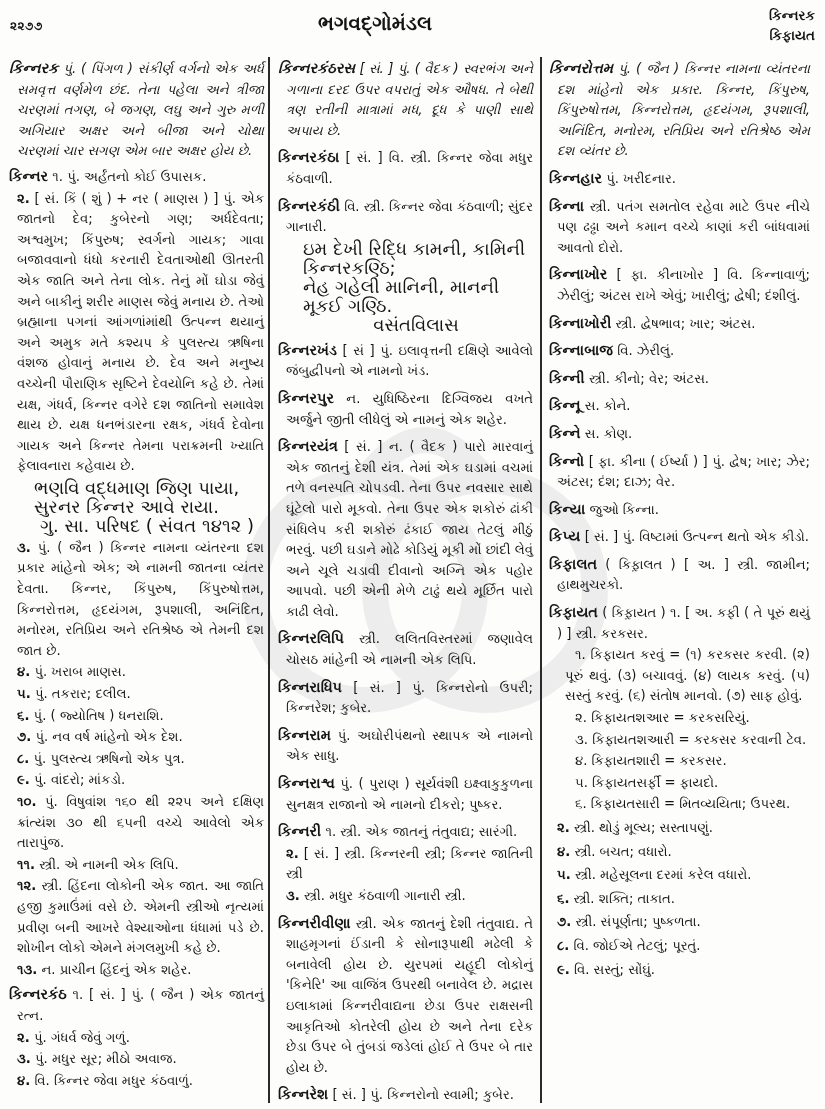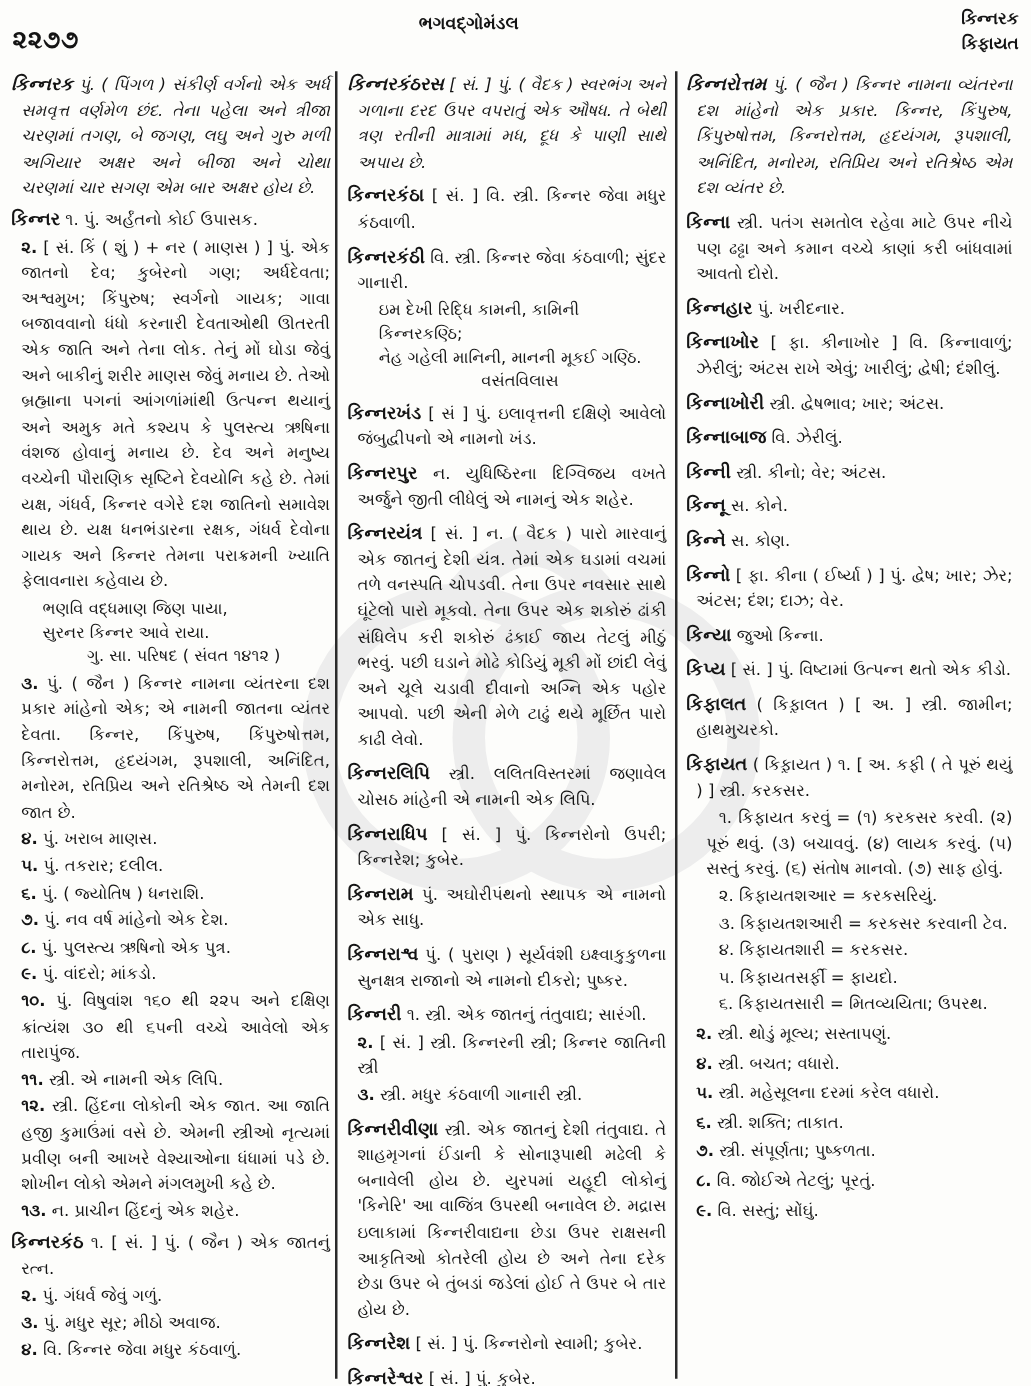--- a/index.html
+++ b/index.html
@@ -2,40 +2,40 @@
 <html><head>
 <meta charset="utf-8">
 <style>
   html, body { margin: 0; padding: 0; }
   body {
     width: 825px; height: 1109px; position: relative; overflow: hidden;
     background: #fdfdfb; color: #141414;
     font-family: "DejaVu Sans", sans-serif;
   }
   .watermark { position: absolute; left: 215px; top: 360px; width: 420px; height: 420px; pointer-events: none; }
-  .page-number { position: absolute; left: 10px; top: 19px; font-size: 20px; font-weight: bold; letter-spacing: 0.5px; }
-  .page-title { position: absolute; left: 300px; top: 11px; width: 150px; text-align: center; font-size: 14px; font-weight: bold; }
+  .page-number { position: absolute; left: 10px; top: 19px; font-size: 12px; font-weight: bold; letter-spacing: 0.5px; }
+  .page-title { position: absolute; left: 300px; top: 11px; width: 150px; text-align: center; font-size: 20px; font-weight: bold; }
   .guide-words { position: absolute; right: 10px; top: 5px; text-align: right; font-size: 13.5px; font-weight: bold; line-height: 20px; }
   .sep { position: absolute; top: 57px; width: 1.5px; height: 1046px; background: #2a2a2a; }
   .sep1 { left: 268px; }
   .sep2 { left: 540px; }
   .col { position: absolute; top: 58px; }
   .c1 { left: 8px; width: 256px; }
   .c2 { left: 277px; width: 256px; }
   .c3 { left: 548px; width: 262px; }
   .col p { margin: 0; font-size: 13.2px; line-height: 20.6px; text-align: justify; }
   .entry { padding-left: 9px; text-indent: -8px; margin-top: 4px !important; }
   .c2 .entry, .c3 .entry { margin-top: 6px !important; }
   .entry:first-child { margin-top: 0 !important; font-style: italic; }
   .hw { font-weight: bold; font-size: 14.5px; }
   .sense { padding-left: 9px; margin-top: 1px !important; }
   .c3 .sense { margin-top: 3px !important; }
   .num { font-weight: bold; }
   .sub { padding-left: 17px; text-indent: 10px; margin-top: 1px !important; }
-  .quote { padding-left: 26px; font-size: 13px; line-height: 19px; margin: 1px 0 3px 0; }
+  .quote { padding-left: 26px; font-size: 18px; line-height: 19px; margin: 1px 0 3px 0; }
   .quote .source { text-align: center; padding-right: 4px; }
 </style>
 </head>
 <body>
 
 <svg class="watermark" viewBox="0 0 420 420">
   <g fill="none" stroke="#ededed" stroke-width="26">
     <circle cx="150" cy="230" r="110"></circle>
     <circle cx="270" cy="230" r="110"></circle>
     <path d="M150 120 Q210 40 270 120"></path>
@@ -97,22 +97,22 @@
   <p class="entry"><span class="hw">કિન્નરી</span> <span>૧. સ્ત્રી. એક જાતનું તંતુવાદ્ય; સારંગી.</span></p>
   <p class="sense"><span class="num">૨.</span> <span>[ સં. ] સ્ત્રી. કિન્નરની સ્ત્રી; કિન્નર જાતિની સ્ત્રી</span></p>
   <p class="sense"><span class="num">૩.</span> <span>સ્ત્રી. મધુર કંઠવાળી ગાનારી સ્ત્રી.</span></p>
   <p class="entry"><span class="hw">કિન્નરીવીણા</span> <span>સ્ત્રી. એક જાતનું દેશી તંતુવાદ્ય. તે શાહમૃગનાં ઈંડાની કે સોનારૂપાથી મઢેલી કે બનાવેલી હોય છે. યુરપમાં યહૂદી લોકોનું 'કિનેરિ' આ વાજિંત્ર ઉપરથી બનાવેલ છે. મદ્રાસ ઇલાકામાં કિન્નરીવાદ્યના છેડા ઉપર રાક્ષસની આકૃતિઓ કોતરેલી હોય છે અને તેના દરેક છેડા ઉપર બે તુંબડાં જડેલાં હોઈ તે ઉપર બે તાર હોય છે.</span></p>
   <p class="entry"><span class="hw">કિન્નરેશ</span> <span>[ સં. ] પું. કિન્નરોનો સ્વામી; કુબેર.</span></p>
   <p class="entry"><span class="hw">કિન્નરેશ્વર</span> <span>[ સં. ] પું. કુબેર.</span></p>
 </div>
 
 <div class="col c3">
   <p class="entry"><span class="hw">કિન્નરોત્તમ</span> <span>પું. ( જૈન ) કિન્નર નામના વ્યંતરના દશ માંહેનો એક પ્રકાર. કિન્નર, કિંપુરુષ, કિંપુરુષોત્તમ, કિન્નરોત્તમ, હૃદયંગમ, રૂપશાલી, અનિંદિત, મનોરમ, રતિપ્રિય અને રતિશ્રેષ્ઠ એમ દશ વ્યંતર છે.</span></p>
+  <p class="entry"><span class="hw">કિન્નહાર</span> <span>પું. ખરીદનાર.</span></p>
   <p class="entry"><span class="hw">કિન્ના</span> <span>સ્ત્રી. પતંગ સમતોલ રહેવા માટે ઉપર નીચે પણ ઢઢ્ઢા અને કમાન વચ્ચે કાણાં કરી બાંધવામાં આવતો દોરો.</span></p>
-  <p class="entry"><span class="hw">કિન્નહાર</span> <span>પું. ખરીદનાર.</span></p>
   <p class="entry"><span class="hw">કિન્નાખોર</span> <span>[ ફા. કીનાખોર ] વિ. કિન્નાવાળું; ઝેરીલું; અંટસ રાખે એવું; ખારીલું; દ્વેષી; દંશીલું.</span></p>
   <p class="entry"><span class="hw">કિન્નાખોરી</span> <span>સ્ત્રી. દ્વેષભાવ; ખાર; અંટસ.</span></p>
   <p class="entry"><span class="hw">કિન્નાબાજ</span> <span>વિ. ઝેરીલું.</span></p>
   <p class="entry"><span class="hw">કિન્ની</span> <span>સ્ત્રી. કીનો; વેર; અંટસ.</span></p>
   <p class="entry"><span class="hw">કિન્નૂ</span> <span>સ. કોને.</span></p>
   <p class="entry"><span class="hw">કિન્ને</span> <span>સ. કોણ.</span></p>
   <p class="entry"><span class="hw">કિન્નો</span> <span>[ ફા. કીના ( ઈર્ષ્યા ) ] પું. દ્વેષ; ખાર; ઝેર; અંટસ; દંશ; દાઝ; વેર.</span></p>
   <p class="entry"><span class="hw">કિન્યા</span> <span>જુઓ કિન્ના.</span></p>
   <p class="entry"><span class="hw">કિપ્ય</span> <span>[ સં. ] પું. વિષ્ટામાં ઉત્પન્ન થતો એક કીડો.</span></p>
   <p class="entry"><span class="hw">કિફાલત</span> <span>( કિફ઼ાલત ) [ અ. ] સ્ત્રી. જામીન; હાથમુચરકો.</span></p>

